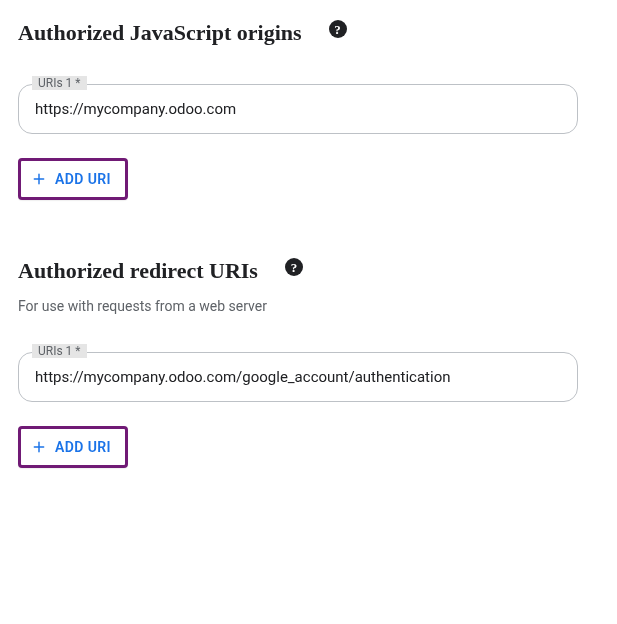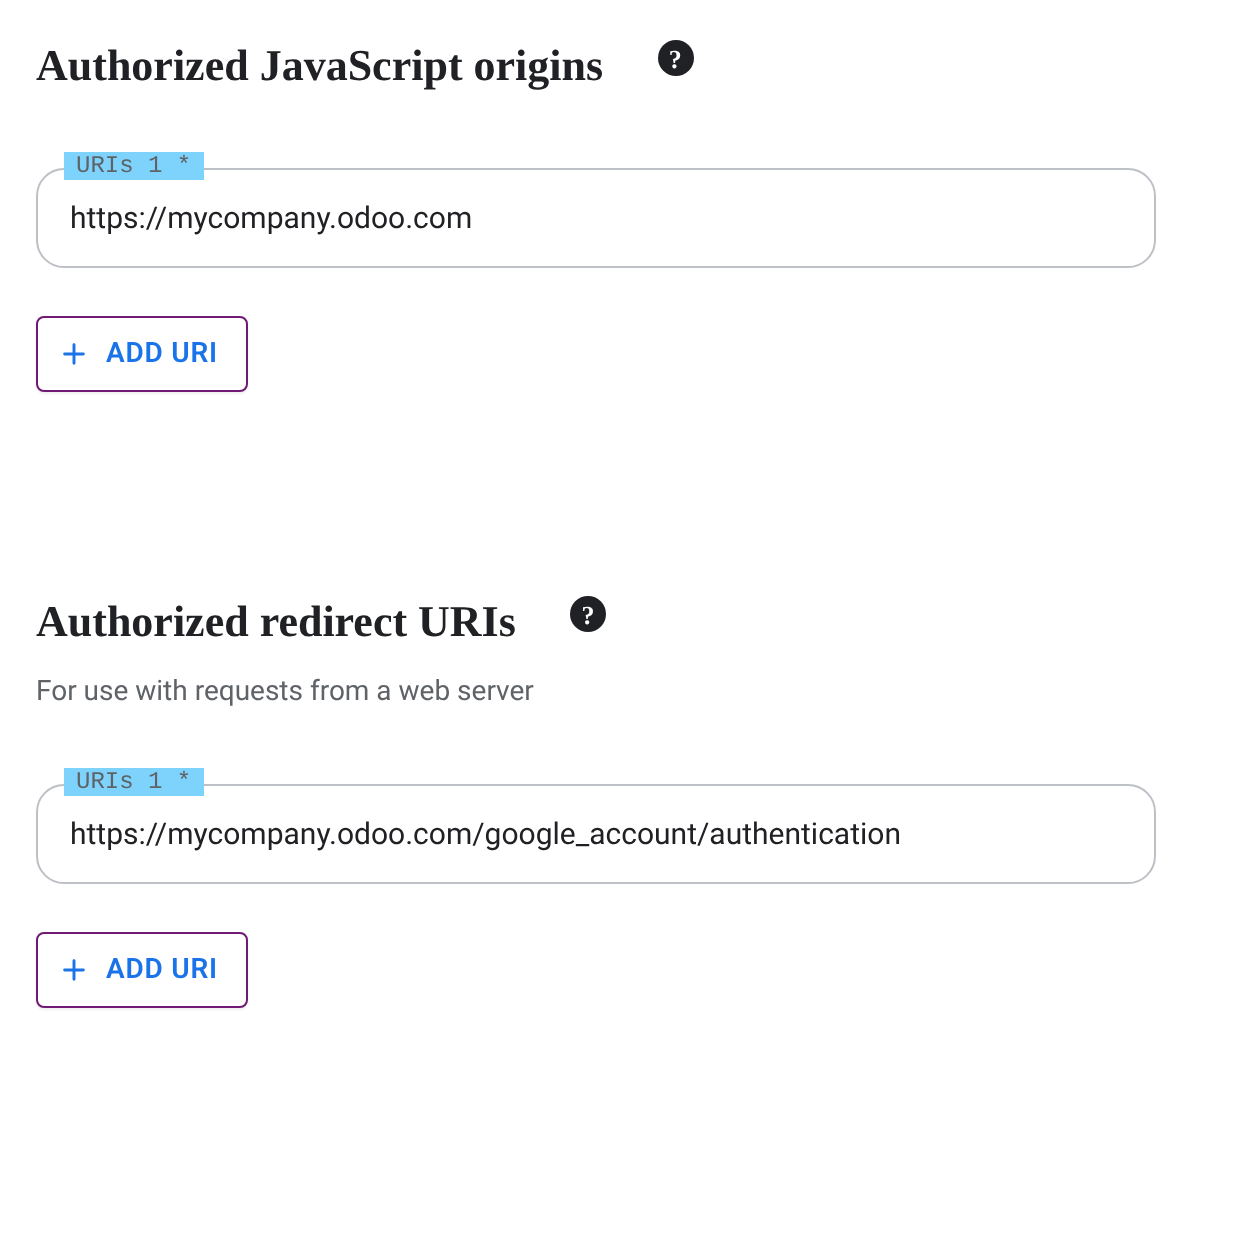--- a/index.html
+++ b/index.html
@@ -11,21 +11,21 @@
     color: #202124;
   }
   .page {
     width: 617px;
     padding: 20px 18px 40px 18px;
     box-sizing: border-box;
   }
   .section {
   }
   .section + .section {
-    margin-top: 102px;
+    margin-top: 58px;
   }
   .section-header {
     display: flex;
     align-items: flex-start;
     gap: 27px;
     font-family: Liberation Serif, serif;
   }
   .section-title {
     font-size: 22px;
     font-weight: 700;
@@ -56,46 +56,45 @@
 
   .field-wrap {
     position: relative;
     margin-top: 38px;
     width: 560px;
   }
   .field-label {
     position: absolute;
     top: -8px;
     left: 14px;
-    background: #7dd3fc;
+    background: #e5e5e5;
     padding: 0 6px;
     font-size: 12px;
     color: #5f6368;
     line-height: 14px;
-    font-family: Liberation Mono, monospace;
   }
   .field-input {
     width: 100%;
     box-sizing: border-box;
     height: 50px;
     border: 1px solid #bdc1c6;
     border-radius: 14px;
     padding: 0 16px;
     font-size: 15px;
     color: #202124;
     font-family: inherit;
     outline: none;
     background: #ffffff;
   }
 
   .add-btn {
     margin-top: 24px;
     height: 36px;
     padding: 0 14px 0 10px;
-    border: 1px solid #701a75;
+    border: 3px solid #701a75;
     border-radius: 4px;
     background: #ffffff;
     display: inline-flex;
     align-items: center;
     gap: 8px;
     cursor: pointer;
     box-shadow: 0 1px 1px rgba(60,64,67,0.08);
     user-select: none;
   }
   .add-btn-plus {

